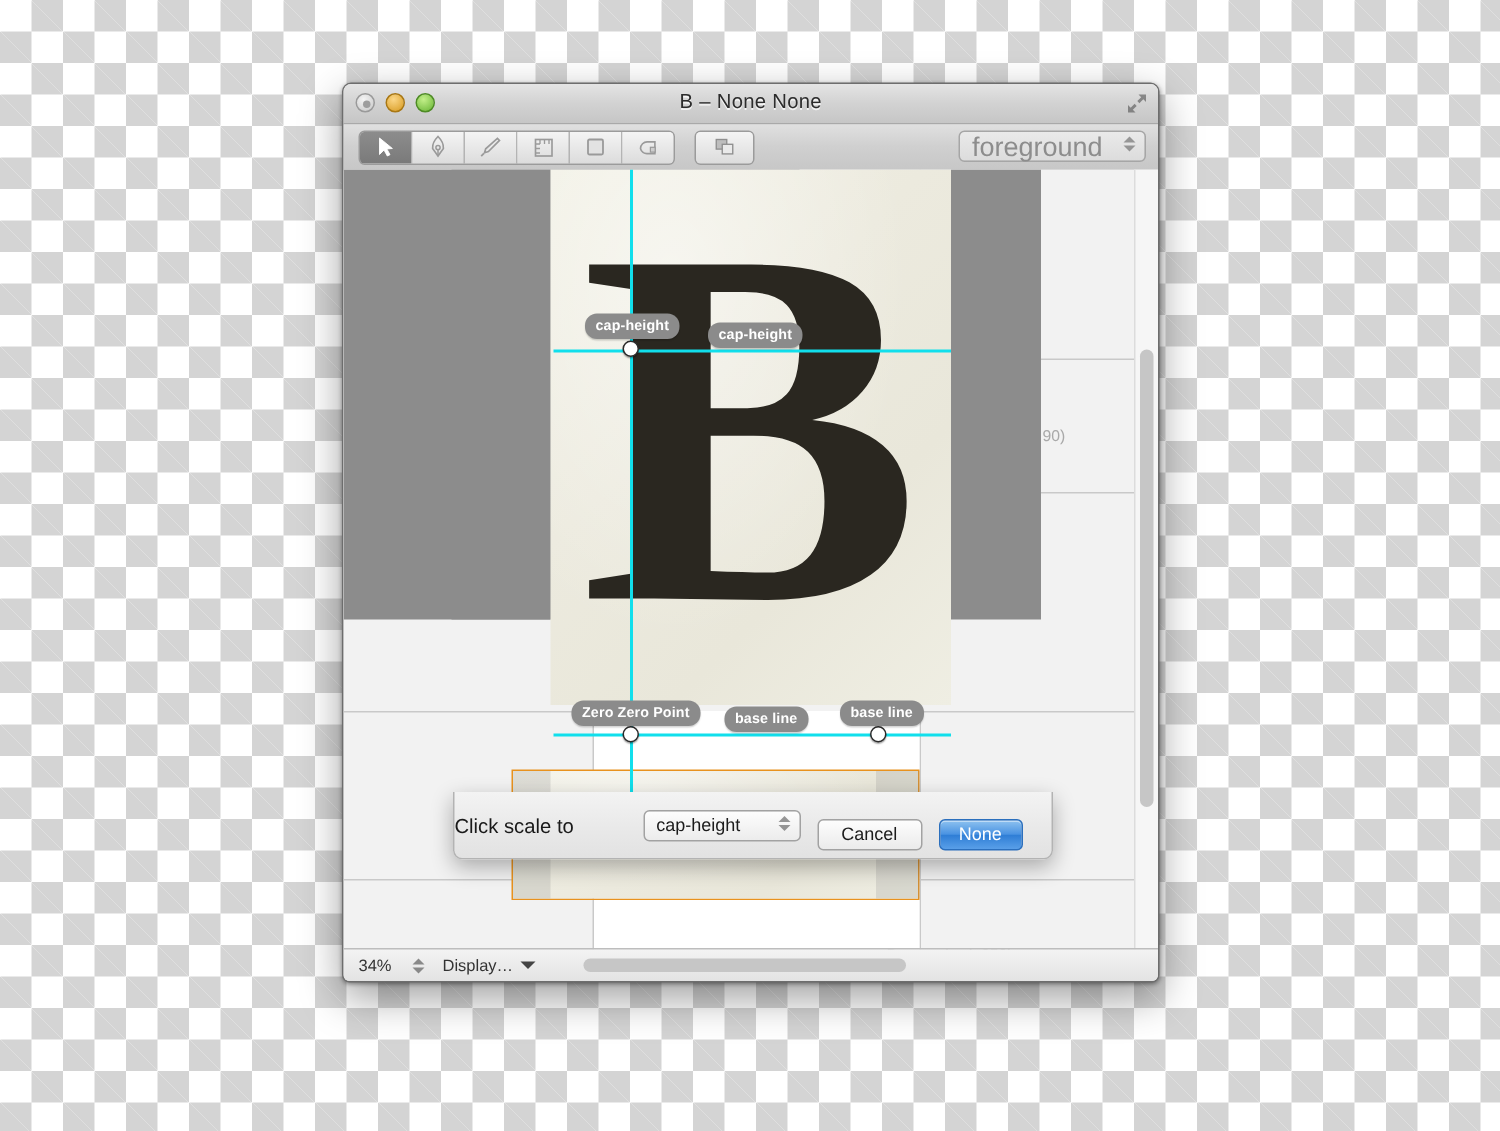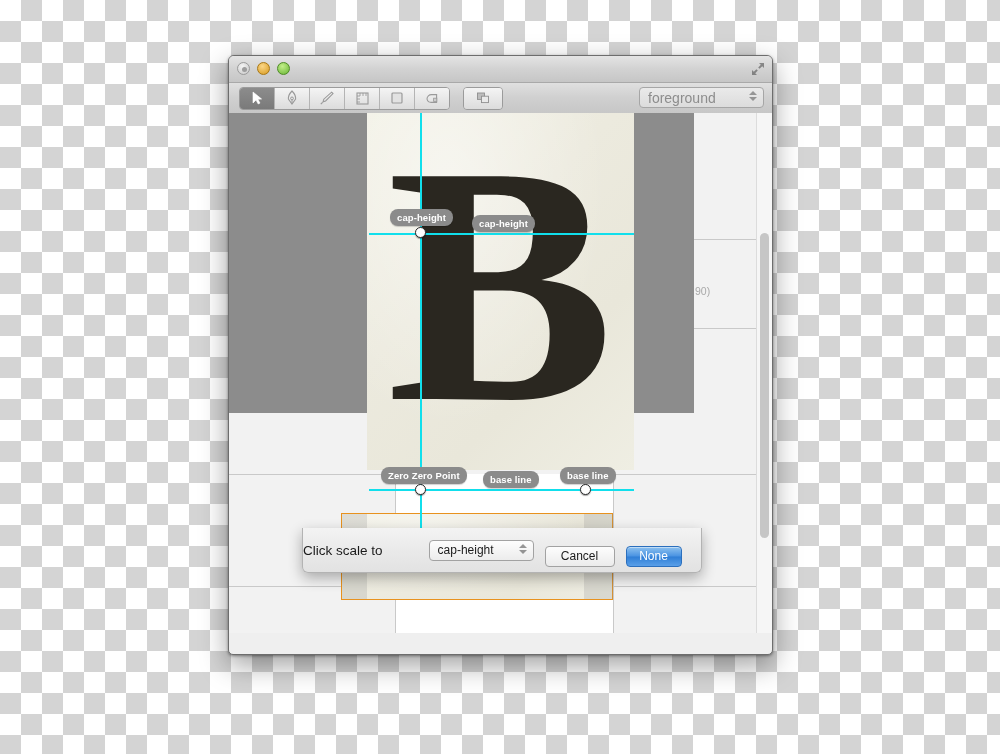--- a/index.html
+++ b/index.html
@@ -65,22 +65,22 @@
   .tbtn.active{background:linear-gradient(to bottom,#8c8c8c,#7a7a7a);}
   .tgroup2{
     margin-left:13px;display:flex;height:21px;
     border:1px solid #9b9b9b;border-radius:4px;overflow:hidden;
     background:linear-gradient(to bottom,#f0f0f0,#d6d6d6);
   }
   .combo{
     position:absolute;right:8px;top:4px;width:125px;height:21px;
     border:1px solid #a6a6a6;border-radius:4px;box-sizing:border-box;
     background:linear-gradient(to bottom,#eaeaea,#dcdcdc);
-    display:flex;align-items:center;padding-left:8px;
-    font-size:14px;color:#8d8d8d;
+    display:flex;padding-left:8px;
+    font-size:18px;color:#8d8d8d;
   }
   .combo .steps{position:absolute;right:6px;top:3px;display:flex;flex-direction:column;gap:2px;opacity:.55;}
 
   
   .canvas{
     position:absolute;left:0;top:57px;right:0;bottom:21px;
     background:#f2f2f2;overflow:hidden;
   }
   .hline{position:absolute;left:0;right:0;height:1px;background:#c9c9c9;}
   .vline{position:absolute;top:0;bottom:0;width:1px;background:#c9c9c9;}
@@ -184,20 +184,21 @@
 <body>
 
 <div class="window">
 
   <div class="titlebar">
     <div class="traffic">
       <div class="light close"></div>
       <div class="light min"></div>
       <div class="light zoom"></div>
     </div>
+    <div class="wintitle">B – None None</div>
     <div class="expand">
       <svg viewBox="0 0 16 16" width="16" height="16">
         <path d="M9 2 h5 v5 l-1.8-1.8 -2.6 2.6 -1.4-1.4 2.6-2.6 z" fill="#555"></path>
         <path d="M7 14 H2 V9 l1.8 1.8 2.6-2.6 1.4 1.4 -2.6 2.6 z" fill="#555"></path>
       </svg>
     </div>
   </div>
 
   <div class="toolbar">
     <div class="tgroup">
@@ -314,14 +315,26 @@
         <span class="steps">
           <span class="tri up"></span>
             <span class="tri down"></span>
         </span>
       </div>
       <div class="btn">Cancel</div>
       <div class="btn default">None</div>
     </div>
   </div>
 
+  <div class="statusbar">
+    <div class="zoomval">34%</div>
+    <div class="stepper">
+      <span class="tri up"></span>
+        <span class="tri down"></span>
+    </div>
+    <div class="displaybtn">
+      <span>Display…</span>
+      <span class="tri dn7"></span>
+    </div>
+    <div class="hthumb"></div>
+  </div>
 
 </div>
 
 </body></html>

